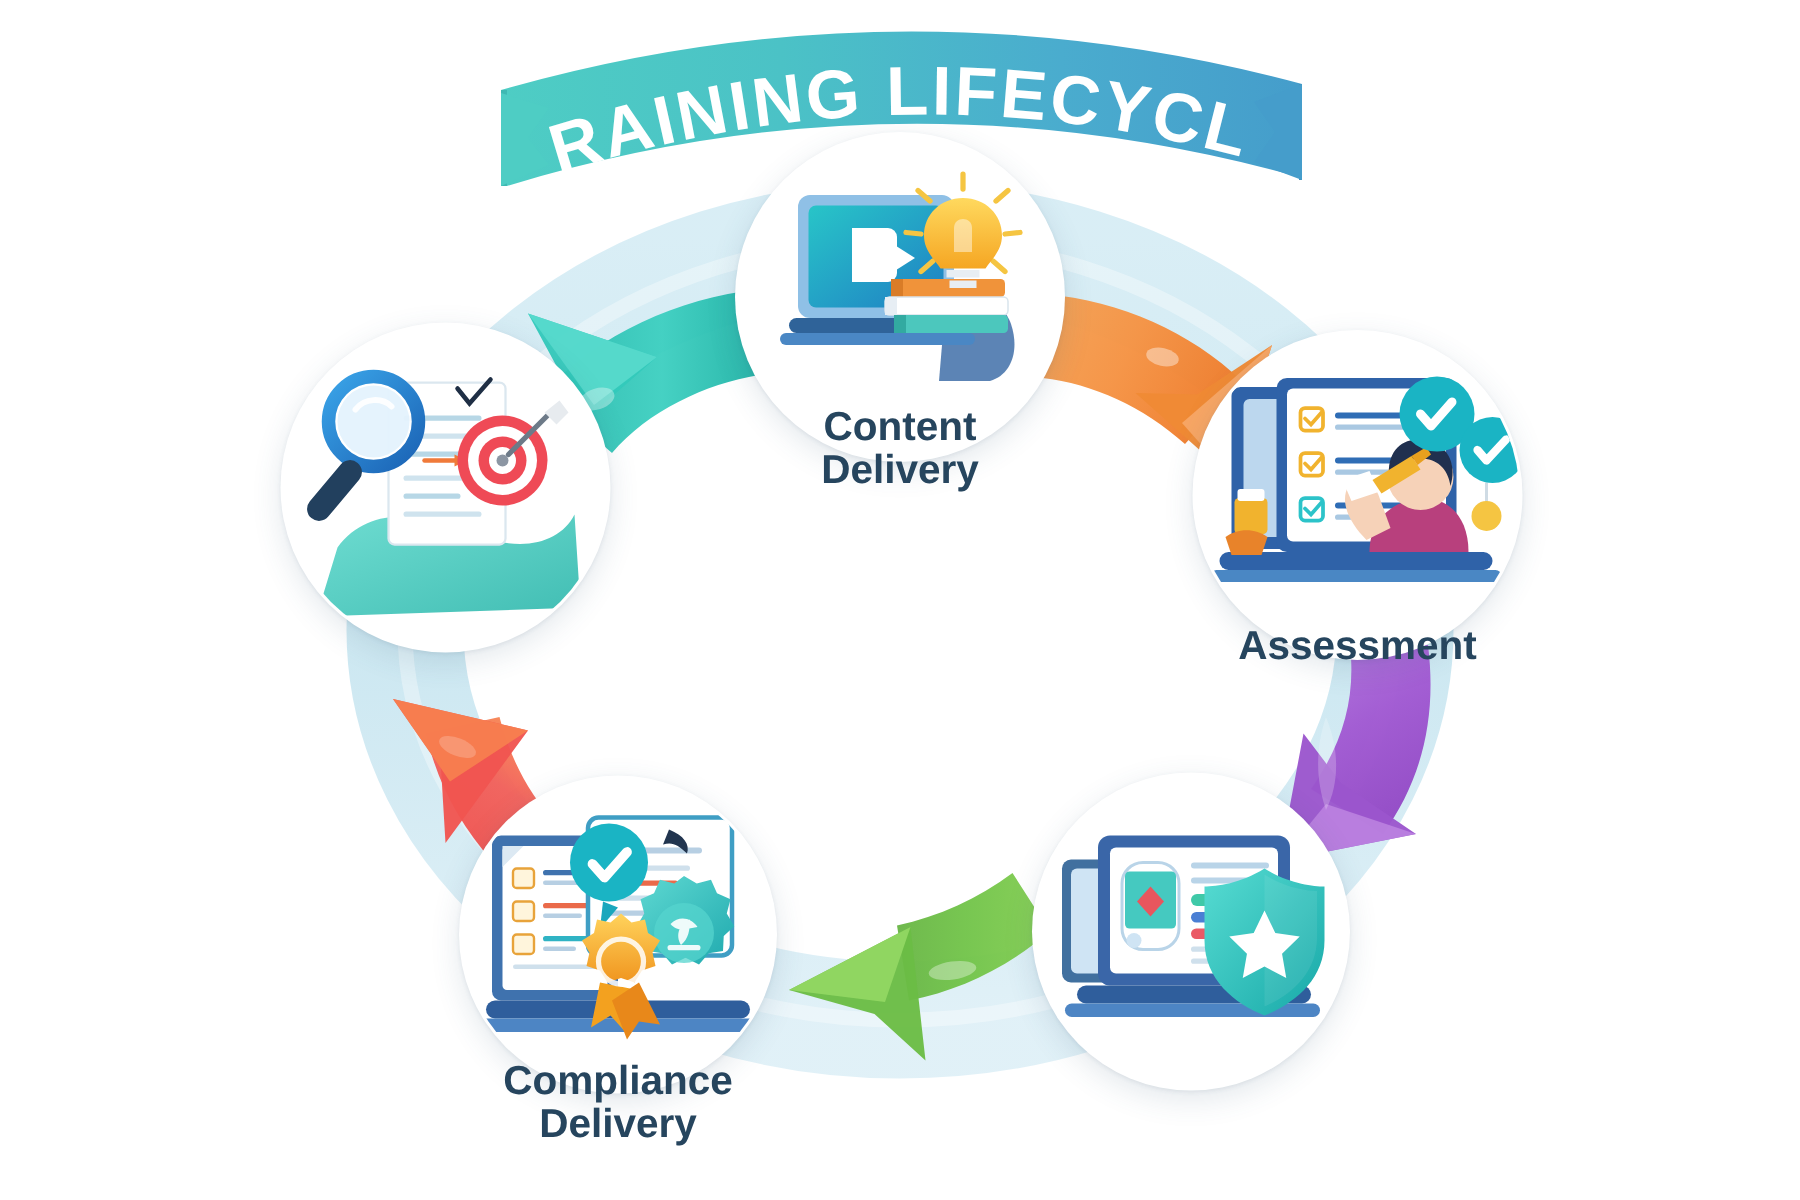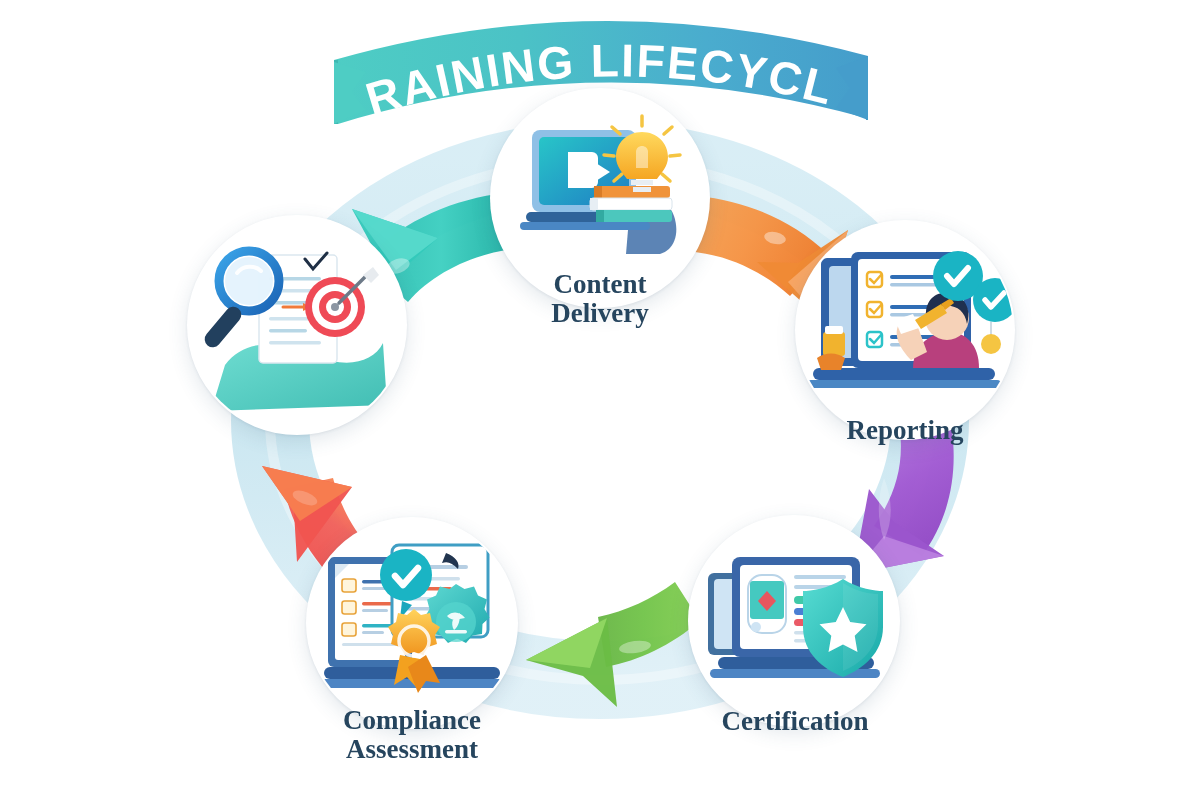--- a/index.html
+++ b/index.html
@@ -30,21 +30,21 @@
     font-family: "Liberation Sans", sans-serif;
     font-weight: bold;
     font-size: 46px;
     fill: #ffffff;
     letter-spacing: 2px;
   }
   
   .node-label {
     position: absolute;
     text-align: center;
-    font-family: Liberation Serif, serif;
+    font-family: Liberation Sans, sans-serif;
     font-weight: bold;
     font-size: 27px;
     line-height: 1.08;
     color: #26455e;
     white-space: pre-line;
     pointer-events: none;
   }
   .node {
     position: absolute;
   }
@@ -303,21 +303,21 @@
 
         <circle cx="163" cy="56" r="25" fill="#1ab4c4"></circle>
         <path d="M152 56 l7 8 l14 -16" stroke="#ffffff" stroke-width="6" fill="none" stroke-linecap="round" stroke-linejoin="round"></path>
         <circle cx="200" cy="80" r="22" fill="#1ab4c4"></circle>
         <path d="M190 80 l6 7 l13 -14" stroke="#ffffff" stroke-width="5.5" fill="none" stroke-linecap="round" stroke-linejoin="round"></path>
         <path d="M196 102 v14" stroke="#cfdbe4" stroke-width="2"></path>
         <circle cx="196" cy="124" r="10" fill="#f5c542"></circle>
       </g>
     </svg>
   </div>
-  <div class="node-label" style="left:785px;top:416px;width:240px;">Reporting</div>
+  <div class="node-label" style="left:785px;top:416px;width:240px;">Assessment</div>
 
   <div class="node" style="left:688px;top:515px;">
     <div class="node-circle" style="left:0;top:0;width:212px;height:212px;"></div>
     <svg class="node-art" width="212" height="212" viewBox="0 0 212 212">
       <defs>
         <clipPath id="clipN4">
             <circle cx="106" cy="106" r="104"></circle>
           </clipPath>
         <linearGradient id="n4shield" x1="0" y1="0" x2="1" y2="1">
           <stop offset="0%" stop-color="#57dcd2"></stop>
@@ -354,21 +354,20 @@
         <rect x="22" y="154" width="170" height="9" rx="4.5" fill="#4d85c4"></rect>
 
         <g transform="translate(155,112)">
           <path d="M0 -48 C 16 -38, 32 -36, 40 -36 L 40 0 C 40 26, 20 42, 0 50 C -20 42, -40 26, -40 0 L -40 -36 C -32 -36, -16 -38, 0 -48 Z" fill="url(#n4shield)"></path>
           <path d="M0 -44 C 14 -35, 28 -33, 35 -33 L 35 -2 C 35 22, 17 37, 0 44 Z" fill="#ffffff" opacity="0.08"></path>
           <path d="M0 -20 l7.2 15 l16.3 2.3 l-11.8 11.5 l2.8 16.2 l-14.5 -7.6 l-14.5 7.6 l2.8 -16.2 l-11.8 -11.5 l16.3 -2.3 z" fill="#ffffff"></path>
         </g>
       </g>
     </svg>
   </div>
-  <div class="node-label" style="left:675px;top:707px;width:240px;">Certification</div>
 
   <div class="node" style="left:306px;top:517px;">
     <div class="node-circle" style="left:0;top:0;width:212px;height:212px;"></div>
     <svg class="node-art" width="212" height="212" viewBox="0 0 212 212">
       <defs>
         <clipPath id="clipN5">
             <circle cx="106" cy="106" r="104"></circle>
           </clipPath>
         <linearGradient id="n5gear" x1="0" y1="0" x2="1" y2="1">
           <stop offset="0%" stop-color="#5fd9d2"></stop>
@@ -424,21 +423,21 @@
         <g transform="translate(108,124)">
           <path d="M-14 14 l-6 30 l13 -8 l9 10 l4 -28 z" fill="#f3a11f"></path>
           <path d="M12 14 l14 28 l-14 -2 l-8 12 l-10 -26 z" fill="#e8881a"></path>
           <path d="M0 -32 l7 6 l9 -2 l2 9 l8 5 l-5 8 l2 9 l-9 3 l-5 8 l-9 -3 l-9 3 l-5 -8 l-9 -3 l2 -9 l-5 -8 l8 -5 l2 -9 l9 2 z" fill="url(#n5medal)"></path>
           <circle r="15" fill="none" stroke="#ffffff" stroke-width="3.5" opacity="0.85"></circle>
         </g>
       </g>
     </svg>
   </div>
   <div class="node-label" style="left:292px;top:706px;width:240px;">Compliance
-Assessment</div>
+Delivery</div>
 
   <svg class="layer" viewBox="0 0 1200 800">
     <defs>
       <linearGradient id="ribbonGrad" x1="0" y1="0" x2="1" y2="0">
         <stop offset="0%" stop-color="#4ecdc4"></stop>
         <stop offset="35%" stop-color="#4bc2c6"></stop>
         <stop offset="70%" stop-color="#4aacce"></stop>
         <stop offset="100%" stop-color="#459dcb"></stop>
       </linearGradient>
       <path id="titleArc" d="M 372 116 Q 600 42 832 106"></path>

